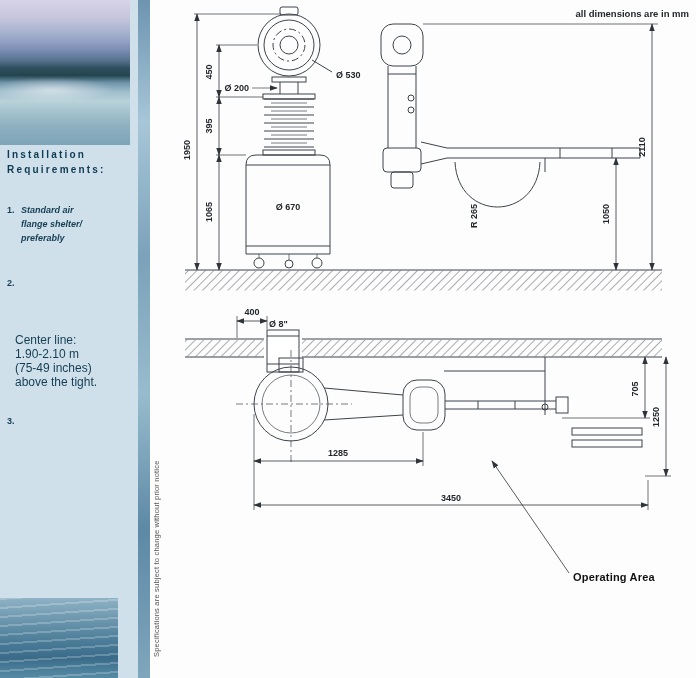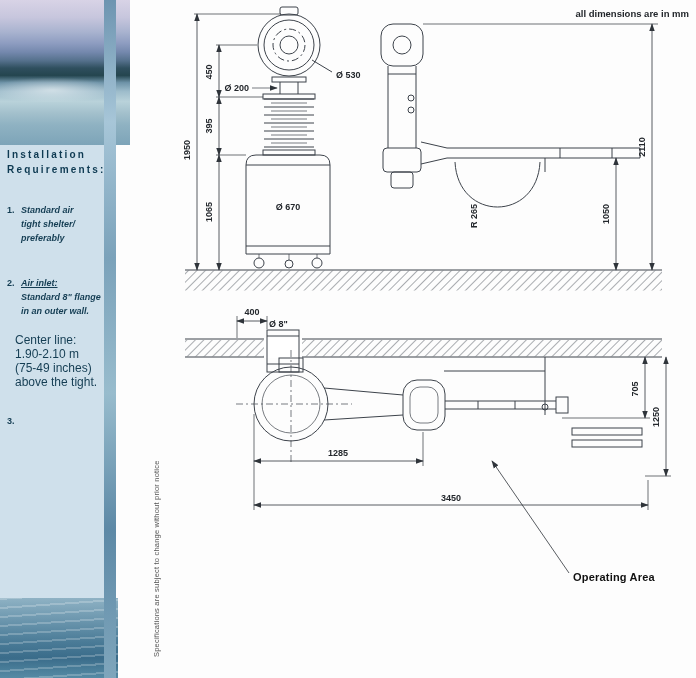--- a/index.html
+++ b/index.html
@@ -1,21 +1,21 @@
 <!DOCTYPE html>
 <html><head>
 <meta charset="utf-8">
 <style>
   * { margin:0; padding:0; box-sizing:border-box; }
   html,body { width:696px; height:678px; }
   body { font-family:"Liberation Sans",sans-serif; background:#ffffff; position:relative; overflow:hidden; }
   .page { position:absolute; inset:0; width:696px; height:678px; background:#fdfdfd; }
 
   
-  .sidebar { position:absolute; left:0; top:0; width:116px; height:678px; background:#cfe0eb; }
+  .sidebar { position:absolute; left:0; top:0; width:150px; height:678px; background:#cfe0eb; }
   .photo { position:absolute; left:0; top:0; width:130px; height:145px;
     background:
       radial-gradient(ellipse 90px 18px at 40% 62%, rgba(255,255,255,.55), rgba(255,255,255,0) 70%),
       linear-gradient(180deg,
         #d8d3e6 0%, #c7c6dd 12%, #a9b3cf 22%, #8d9cc0 30%, #7488ad 36%,
         #54708b 42%, #2f4f5e 47%, #24454f 52%, #6e93a8 57%, #9dbccb 63%,
         #b9d2da 70%, #a3c0cc 78%, #8fb2c2 86%, #7da4b8 100%);
   }
   .water { position:absolute; left:0; bottom:0; width:118px; height:80px;
     background:
@@ -62,32 +62,27 @@
 
     <div class="sb-heading">
       <div>Installation</div>
       <div>Requirements:</div>
     </div>
 
     <div class="sb-item" id="item1">
       <span class="sb-num">1.</span>
       <div class="sb-lines">
         <div>Standard air</div>
-        <div>tight shelter/</div>
+        <div>flange shelter/</div>
         <div>preferably</div>
       </div>
     </div>
 
     <div class="sb-item" id="item2">
       <span class="sb-num">2.</span>
-      <div class="sb-lines">
-        <div class="sb-title">Air inlet:</div>
-        <div>Standard 8" flange</div>
-        <div>in an outer wall.</div>
-      </div>
     </div>
 
     <div id="item2b">
       <div>Center line:</div>
       <div>1.90-2.10 m</div>
       <div>(75-49 inches)</div>
       <div>above the tight.</div>
     </div>
 
     <div class="sb-item" id="item3">

